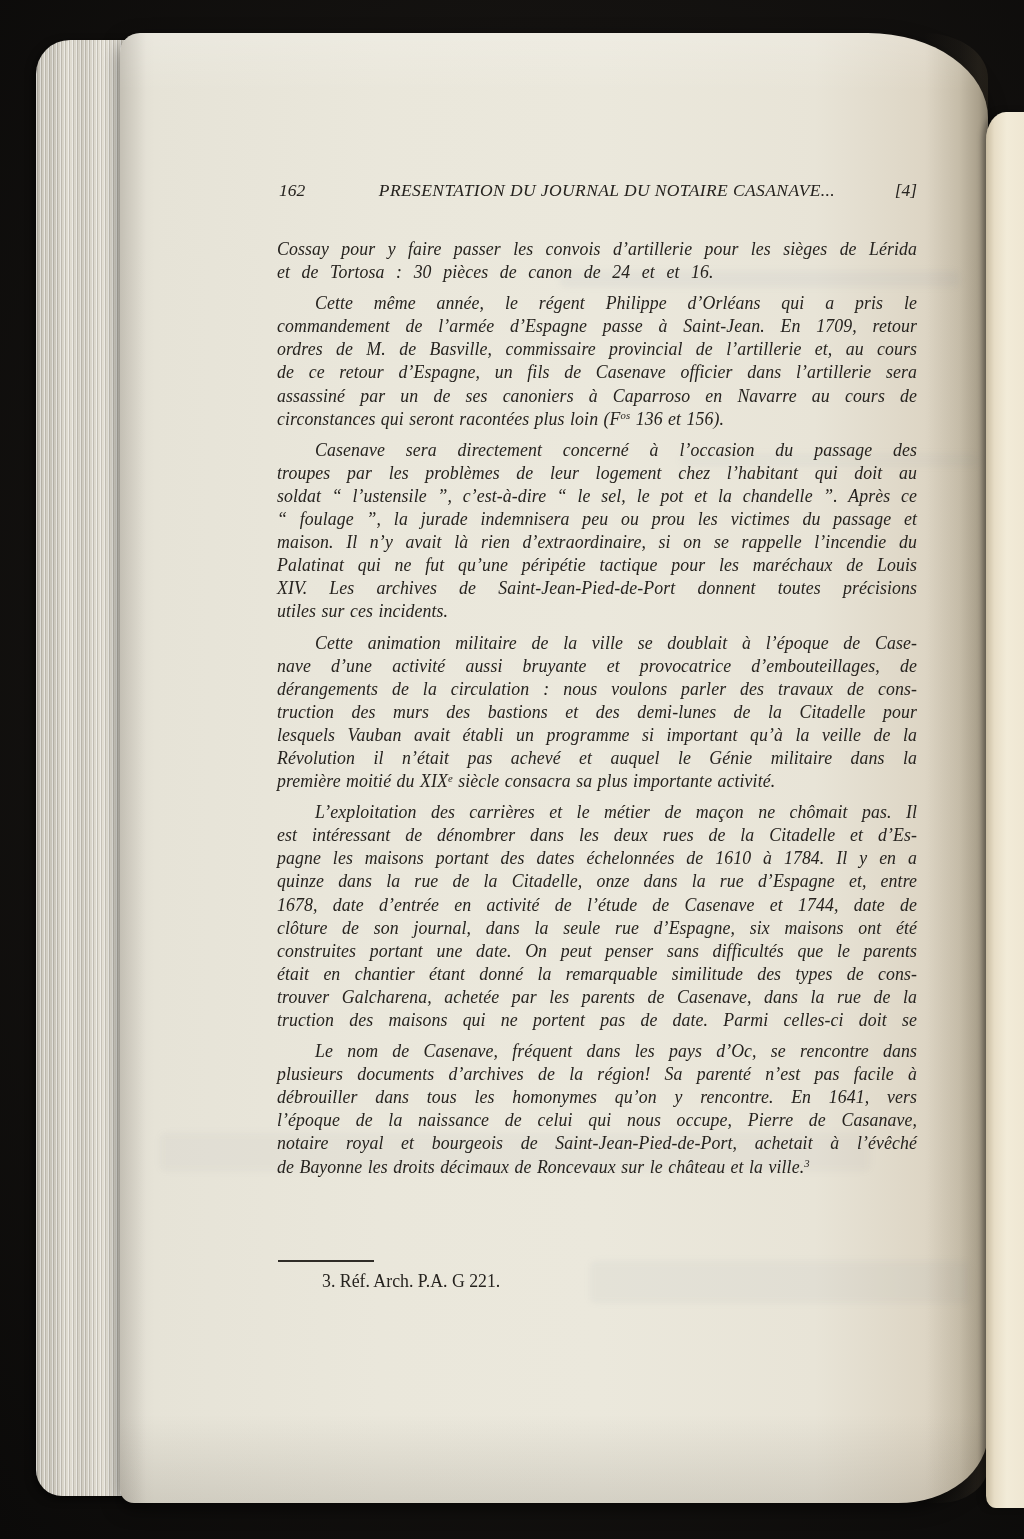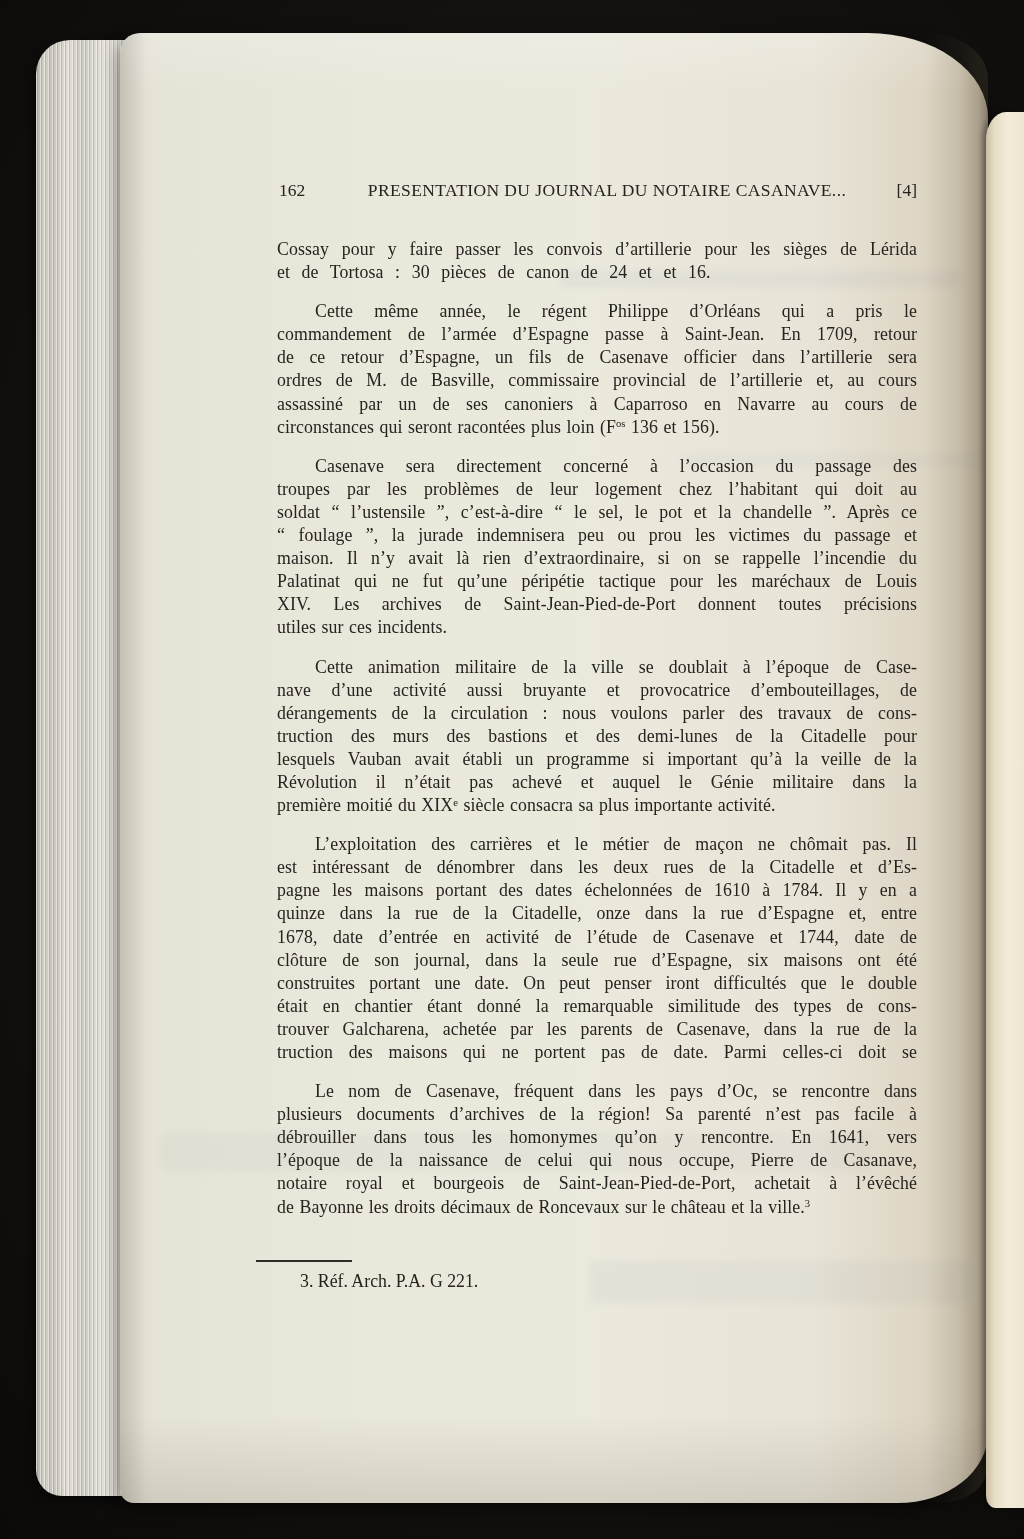--- a/index.html
+++ b/index.html
@@ -64,38 +64,39 @@
   }
   .bleed.b1 { left: 440px; top: 238px; width: 400px; height: 16px; }
   .bleed.b2 { left: 40px;  top: 1100px; width: 710px; height: 38px; background: rgba(108,124,146,0.05); }
   .bleed.b3 { left: 470px; top: 1228px; width: 380px; height: 42px; background: rgba(108,124,146,0.055); }
   .bleed.b4 { left: 560px; top: 420px; width: 300px; height: 14px; background: rgba(108,124,146,0.04); }
 
   
   .text-col {
     position: absolute; left: 157px; top: 147px; width: 640px;
     color: #26231f;
+    font-style: italic;
   }
   .page-header { position: relative; height: 22px; font-size: 17.5px; }
   .page-number  { position: absolute; left: 2px; top: 0; }
   .running-title{ position: absolute; left: calc(50% + 10px); transform: translateX(-50%);
                   white-space: nowrap; letter-spacing: 0.4px; }
   .folio-marker { position: absolute; right: 0; top: 0; }
 
   .body-text { margin-top: 36px; font-size: 17.8px; line-height: 23.1px;
                letter-spacing: 0.1px; word-spacing: 0.05em; }
-  .para { margin-top: 16px; }
+  .para { margin-top: 8px; }
   .para:first-child { margin-top: 4px; }
   .para.indent .line:first-child { text-indent: 38px; }
   .line { text-align: justify; text-align-last: justify; white-space: normal; }
   .line.last { text-align-last: left; }
   .para.wide-last .line.last { word-spacing: 7px; }
   sup { font-size: 0.6em; line-height: 0; position: relative; top: -0.5em; vertical-align: baseline; }
 
-  .footnote { position: absolute; left: 136px; top: 1227px; width: 520px; color: #26231f; }
+  .footnote { position: absolute; left: 158px; top: 1227px; width: 520px; color: #26231f; }
   .footnote-rule { width: 96px; height: 2px; background: #2f2c27; }
   .footnote-text { margin-top: 9px; text-indent: 44px; font-size: 17.8px; }
 </style>
 </head>
 <body>
 
 <div class="photo">
   <div class="page-stack"></div>
 
   <div class="main-page">
@@ -112,22 +113,22 @@
         <span class="folio-marker">[4]</span>
       </div>
       <div class="body-text">
           <div class="para wide-last">
             <div class="line">Cossay pour y faire passer les convois d’artillerie pour les sièges de Lérida</div>
             <div class="line last">et de Tortosa : 30 pièces de canon de 24 et et 16.</div>
           </div>
           <div class="para indent">
             <div class="line">Cette même année, le régent Philippe d’Orléans qui a pris le</div>
             <div class="line">commandement de l’armée d’Espagne passe à Saint-Jean. En 1709, retour</div>
+            <div class="line">ordres de M. de Basville, commissaire provincial de l’artillerie et, au cours</div>
             <div class="line">de ce retour d’Espagne, un fils de Casenave officier dans l’artillerie sera</div>
-            <div class="line">ordres de M. de Basville, commissaire provincial de l’artillerie et, au cours</div>
             <div class="line">assassiné par un de ses canoniers à Caparroso en Navarre au cours de</div>
             <div class="line last">circonstances qui seront racontées plus loin (F<sup>os</sup> 136 et 156).</div>
           </div>
           <div class="para indent">
             <div class="line">Casenave sera directement concerné à l’occasion du passage des</div>
             <div class="line">troupes par les problèmes de leur logement chez l’habitant qui doit au</div>
             <div class="line">soldat “ l’ustensile ”, c’est-à-dire “ le sel, le pot et la chandelle ”. Après ce</div>
             <div class="line">“ foulage ”, la jurade indemnisera peu ou prou les victimes du passage et</div>
             <div class="line">maison. Il n’y avait là rien d’extraordinaire, si on se rappelle l’incendie du</div>
             <div class="line">Palatinat qui ne fut qu’une péripétie tactique pour les maréchaux de Louis</div>
@@ -143,21 +144,21 @@
             <div class="line">Révolution il n’était pas achevé et auquel le Génie militaire dans la</div>
             <div class="line last">première moitié du XIX<sup>e</sup> siècle consacra sa plus importante activité.</div>
           </div>
           <div class="para indent">
             <div class="line">L’exploitation des carrières et le métier de maçon ne chômait pas. Il</div>
             <div class="line">est intéressant de dénombrer dans les deux rues de la Citadelle et d’Es-</div>
             <div class="line">pagne les maisons portant des dates échelonnées de 1610 à 1784. Il y en a</div>
             <div class="line">quinze dans la rue de la Citadelle, onze dans la rue d’Espagne et, entre</div>
             <div class="line">1678, date d’entrée en activité de l’étude de Casenave et 1744, date de</div>
             <div class="line">clôture de son journal, dans la seule rue d’Espagne, six maisons ont été</div>
-            <div class="line">construites portant une date. On peut penser iront difficultés que le double</div>
+            <div class="line">construites portant une date. On peut penser sans difficultés que le parents</div>
             <div class="line">était en chantier étant donné la remarquable similitude des types de cons-</div>
             <div class="line">trouver Galcharena, achetée par les parents de Casenave, dans la rue de la</div>
             <div class="line">truction des maisons qui ne portent pas de date. Parmi celles-ci doit se</div>
           </div>
           <div class="para indent">
             <div class="line">Le nom de Casenave, fréquent dans les pays d’Oc, se rencontre dans</div>
             <div class="line">plusieurs documents d’archives de la région! Sa parenté n’est pas facile à</div>
             <div class="line">débrouiller dans tous les homonymes qu’on y rencontre. En 1641, vers</div>
             <div class="line">l’époque de la naissance de celui qui nous occupe, Pierre de Casanave,</div>
             <div class="line">notaire royal et bourgeois de Saint-Jean-Pied-de-Port, achetait à l’évêché</div>

